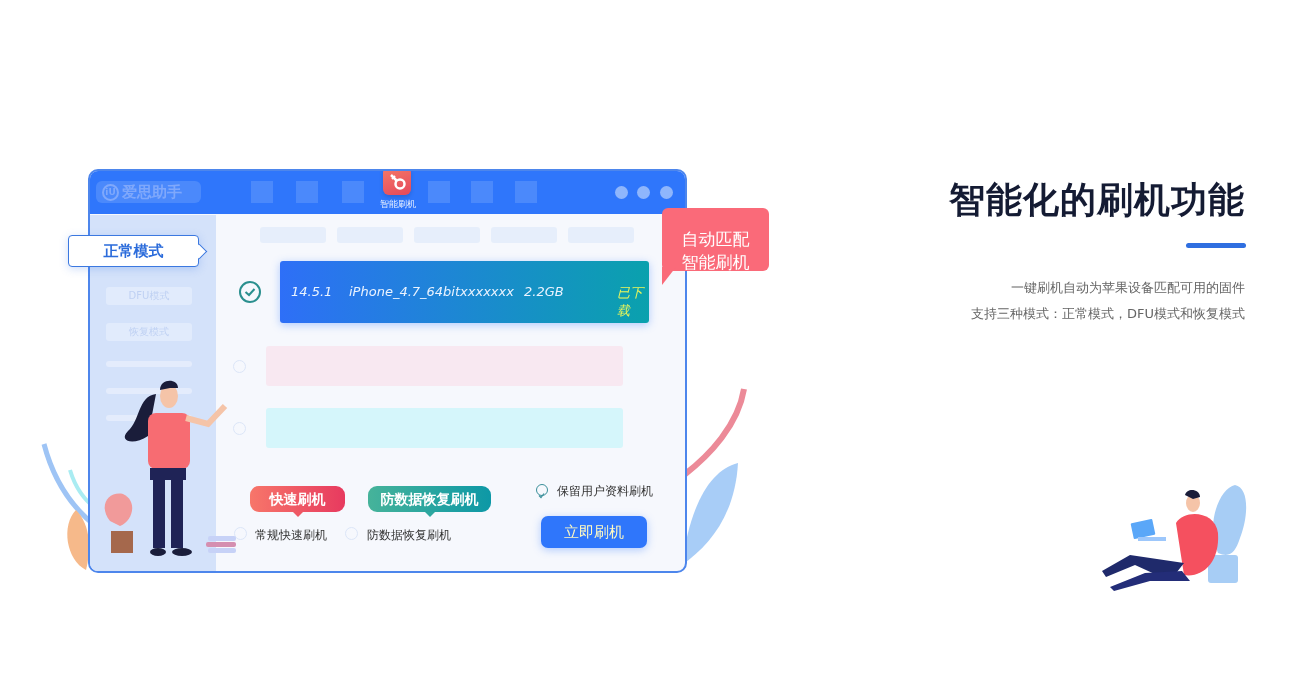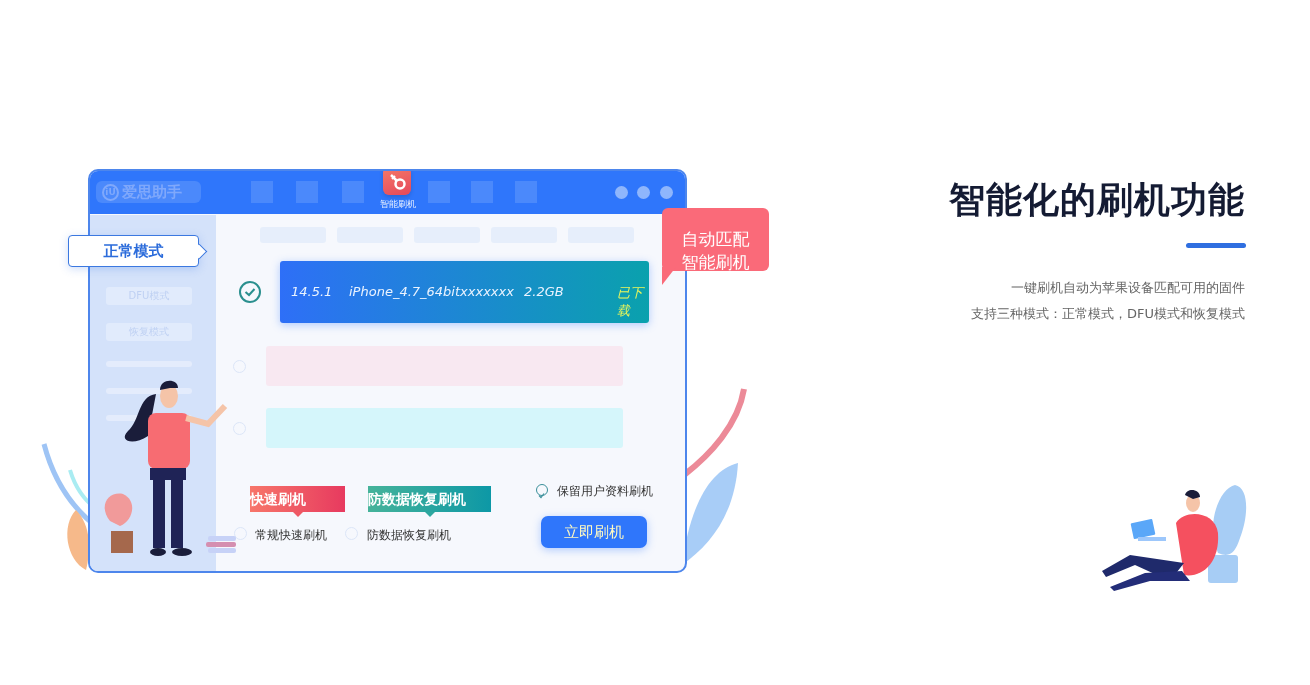--- a/index.html
+++ b/index.html
@@ -34,21 +34,21 @@
             color: #eaf3ff; font-size: 13px; }
   .fw-row span { position: absolute; top: 23px; font-style: italic; }
   .fw-status { color: #e9f55a !important; margin-left: 28px; }
 
   .check-circ { width: 22px; height: 22px; border: 2px solid #2a8f8e; border-radius: 50%; }
   .radio { width: 13px; height: 13px; border: 1.5px solid #dce6f8; border-radius: 50%; background: #f6f8fd; }
 
   .bar-pink { left: 176px; top: 175px; width: 357px; height: 40px; background: #f8e8f1; border-radius: 3px; }
   .bar-cyan { left: 176px; top: 237px; width: 357px; height: 40px; background: #d5f6fb; border-radius: 3px; }
 
-  .tag { height: 26px; line-height: 26px; border-radius: 0; color: #fff; font-size: 14px; font-weight: bold; text-align: left; }
+  .tag { height: 26px; line-height: 26px; border-radius: 9px; color: #fff; font-size: 14px; font-weight: bold; text-align: center; }
   .tag::after { content: ""; position: absolute; left: 50%; margin-left: -5px; bottom: -5px;
                 border-left: 5px solid transparent; border-right: 5px solid transparent; border-top: 5px solid var(--tc); }
   .tag-fast { left: 160px; top: 315px; width: 95px; background: linear-gradient(90deg, #f7766a, #e73a5f); --tc: #ef5864; }
   .tag-safe { left: 278px; top: 315px; width: 123px; background: linear-gradient(90deg, #46b39a, #0d98a6); --tc: #2da79f; }
   .small-text { font-size: 12px; color: #333; }
 
   .flash-btn { left: 451px; top: 345px; width: 106px; height: 32px; background: #2f76fb; border-radius: 7px;
                color: #fef9c3; font-size: 15px; text-align: center; line-height: 32px; box-shadow: 0 2px 8px rgba(47,118,251,0.35); }
   .keep-check { width: 12px; height: 12px; border: 1.5px solid #3a8f9a; border-radius: 50%; }
 

